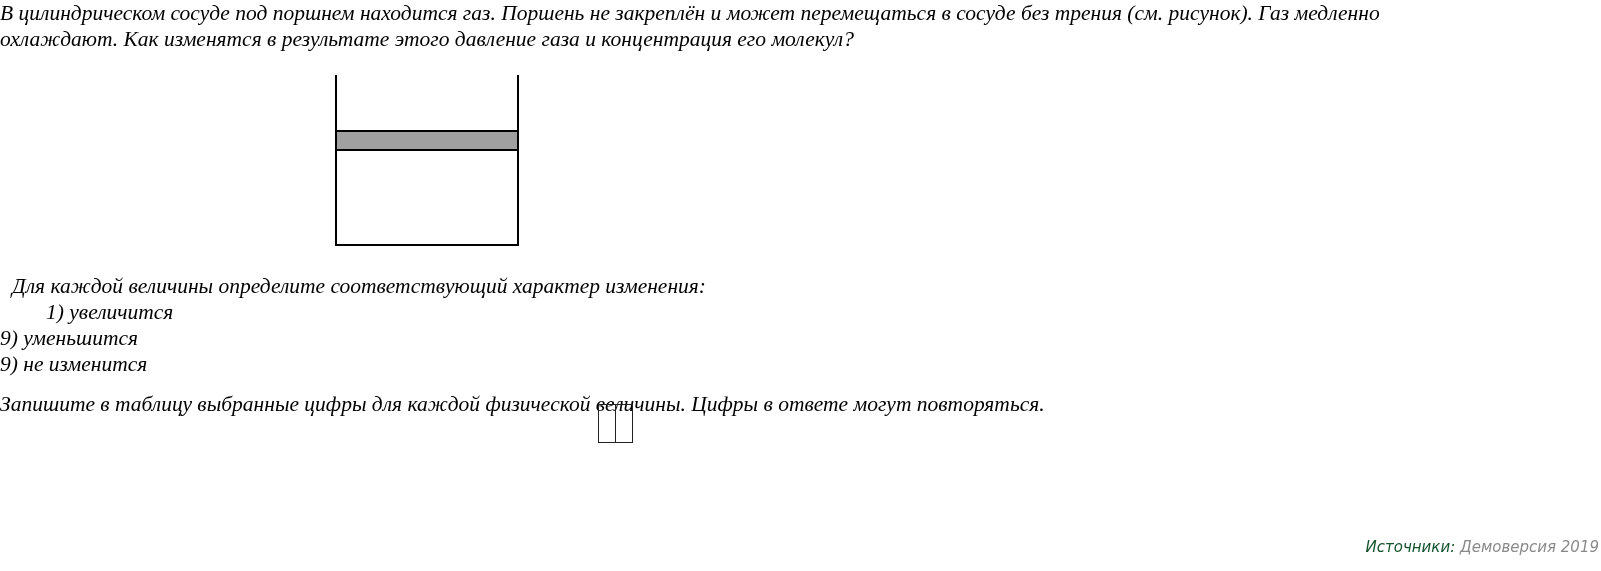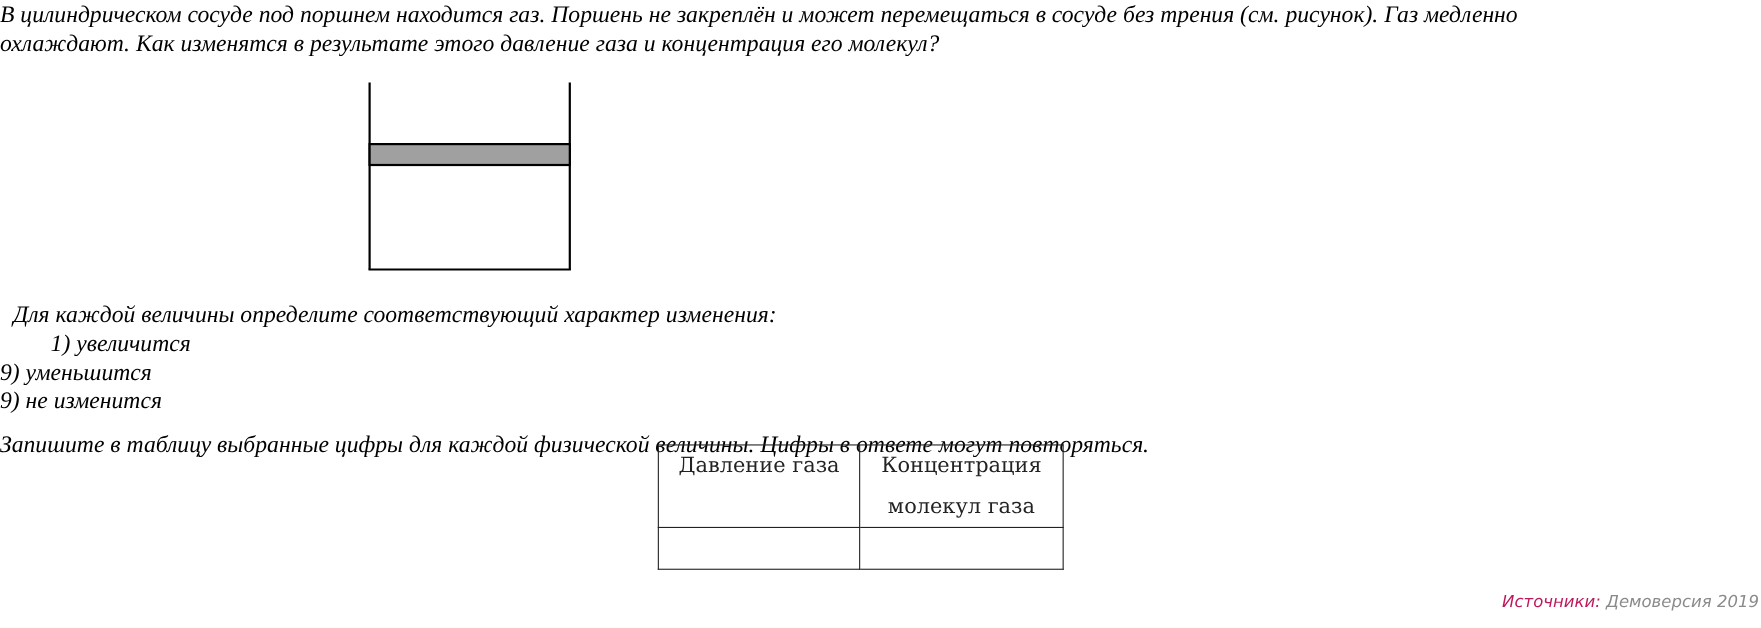--- a/index.html
+++ b/index.html
@@ -26,21 +26,21 @@
       border: 1.5px solid #222; font-weight: normal; text-align: center; vertical-align: top;
       padding: 0 8px; line-height: 37px;
     }
     #answer-table th.c1 { width: 166px; }
     #answer-table th.c2 { width: 168px; }
     #answer-table tr.answers td { height: 37px; }
     #source {
       position: absolute; right: 2px; top: 538px; font-family: "DejaVu Sans", sans-serif;
       font-style: italic; font-size: 15px; white-space: nowrap;
     }
-    #source .lbl { color: #be185d; }
+    #source .lbl { color: #14532d; }
     #source .val { color: #8a8a8a; }
   </style>
 </head>
 <body>
 
 <p class="para" id="q1">В цилиндрическом сосуде под поршнем находится газ. Поршень не закреплён и может перемещаться в сосуде без трения (см. рисунок). Газ медленно</p>
 <p class="para" id="q2">охлаждают. Как изменятся в результате этого давление газа и концентрация его молекул?</p>
 
 <svg id="figure" viewBox="0 0 200 185" width="200" height="185">
   <line x1="6" y1="5" x2="6" y2="175" stroke="#000" stroke-width="2"></line>
@@ -50,29 +50,20 @@
 </svg>
 
 <p class="para" id="instr">Для каждой величины определите соответствующий характер изменения:</p>
 <p class="para" id="opt1">1) увеличится</p>
 <p class="para" id="opt2">9) уменьшится</p>
 <p class="para" id="opt3">9) не изменится</p>
 <p class="para" id="instr2">Запишите в таблицу выбранные цифры для каждой физической величины. Цифры в ответе могут повторяться.</p>
 
 <table id="answer-table">
   <tbody>
-      <tr>
-    <th class="c1">
-      <span>Давление газа</span><br>&nbsp;
-    </th>
-    <th class="c2">
-      <span>Концентрация</span><br>
-      <span>молекул газа</span>
-    </th>
-  </tr>
   <tr class="answers">
     <td></td>
     <td></td>
   </tr>
 </tbody>
   </table>
 
 <div id="source">
   <span class="lbl">Источники:</span>
   <span class="val">Демоверсия 2019</span>

